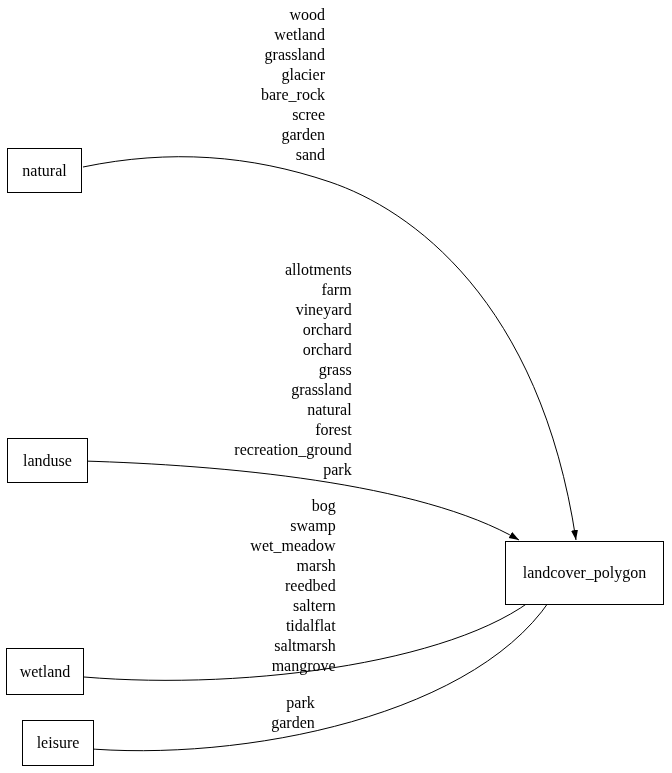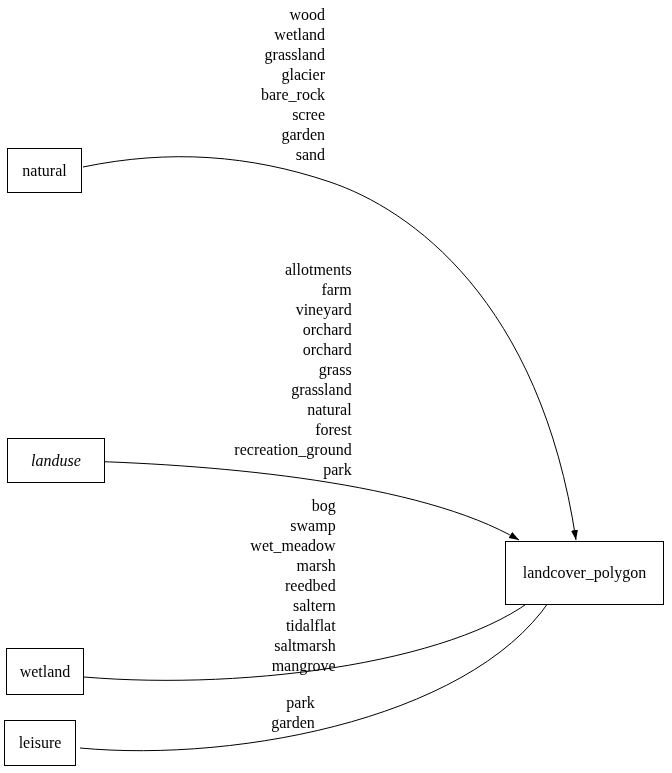--- a/index.html
+++ b/index.html
@@ -33,23 +33,23 @@
     box-sizing: border-box;
     border: 1px solid var(--stroke, #000000);
     background: var(--bg, #ffffff);
     display: flex;
     align-items: center;
     justify-content: center;
     font-size: 16px;
     white-space: nowrap;
   }
   .node-natural   { left: 7px;   top: 148px; width: 75px;  height: 45px; }
-  .node-landuse   { left: 7px;   top: 438px; width: 98px;  height: 45px; font-style: italic; }
+  .node-landuse   { left: 7px;   top: 438px; width: 81px;  height: 45px; }
   .node-wetland   { left: 6px;   top: 648px; width: 78px;  height: 47px; }
-  .node-leisure   { left: 4px;   top: 720px; width: 72px;  height: 46px; }
+  .node-leisure   { left: 22px;   top: 720px; width: 72px;  height: 46px; }
   .node-landcover { left: 505px; top: 541px; width: 159px; height: 64px; }
   .edge-label {
     position: absolute;
     transform: translateX(-50%);
     text-align: right;
     font-size: 16px;
     line-height: 20px;
     white-space: nowrap;
   }
   .edge-label-natural { left: 293px; top: 5px;   }

